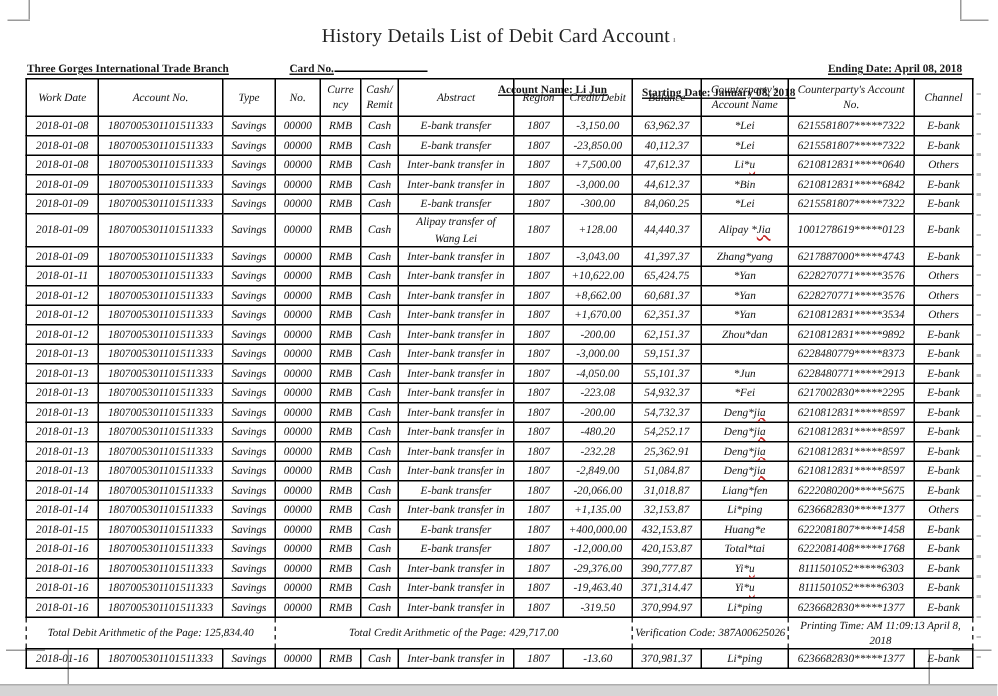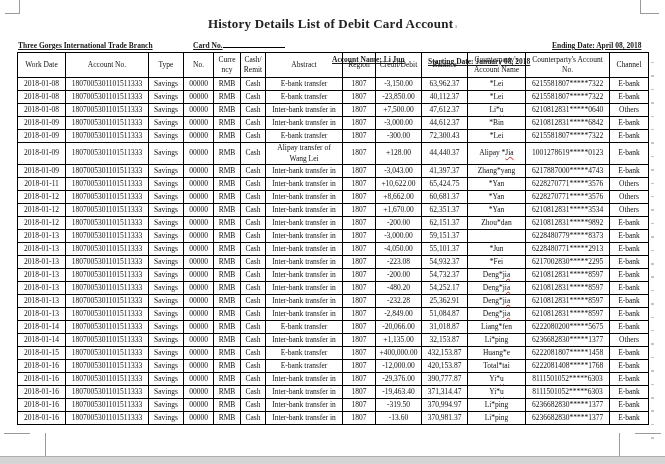--- a/index.html
+++ b/index.html
@@ -3,35 +3,35 @@
 <meta charset="utf-8">
 <style>
   * { box-sizing: border-box; }
   html,body { margin:0; padding:0; }
   body {
     width:665px; height:464px; background:#ffffff; position:relative;
     font-family:"Liberation Serif", serif; color:#1a1a1a; overflow:hidden;
   }
   .page-title {
     position:absolute; top:16px; left:0; width:665px; text-align:center;
-    font-size:13px; font-weight:bold; color:#222; letter-spacing:.2px;
+    font-size:13px; font-weight:normal; color:#222; letter-spacing:.2px;
   }
   .para-mark::after { content:"ı"; font-size:6px; color:#666; font-weight:normal; margin-left:2px; }
   .info-line { position:absolute; top:41px; left:0; width:665px; height:11px; font-size:7.5px; font-weight:bold; }
   .info-line .seg { position:absolute; white-space:nowrap; text-decoration:underline; text-decoration-thickness:.8px; }
   .seg-branch   { left:18px; }
   .seg-card     { left:193px; }
   .card-blank { display:inline-block; width:62px; height:7px; border-bottom:1px solid #000; vertical-align:baseline; }
   .seg-account  { left:332px;margin-top:14px; }
   .seg-start    { left:428px;margin-top:16px; }
   .seg-end      { left:552px; }
 
   table.history {
     position:absolute; top:52px; left:17px; width:631px;
-    border-collapse:collapse; table-layout:fixed; font-size:7.5px;
+    border-collapse:collapse; table-layout:fixed; font-size:7.5px;font-style:italic;
   }
   th, td {
     border:1px solid #000; padding:0 1px; text-align:center; vertical-align:middle;
     white-space:pre-line; overflow:hidden; line-height:1.4; font-weight:normal; color:#111;
   }
   th { height:25px; line-height:1.3; }
   td { height:13px; }
   tr.totals-row td {
     border-style:dashed; border-color:#333; font-size:7.3px;
   }
@@ -183,21 +183,21 @@
       <tr>
         <td>2018-01-09</td>
         <td>1807005301101511333</td>
         <td>Savings</td>
         <td>00000</td>
         <td>RMB</td>
         <td>Cash</td>
         <td>E-bank transfer</td>
         <td>1807</td>
         <td>-300.00</td>
-        <td>72,300.43</td>
+        <td>84,060.25</td>
         <td><span>*Lei</span></td>
         <td>6215581807*****7322</td>
         <td>E-bank</td>
       </tr>
       <tr>
         <td>2018-01-09</td>
         <td>1807005301101511333</td>
         <td>Savings</td>
         <td>00000</td>
         <td>RMB</td>
@@ -489,20 +489,26 @@
         <td>RMB</td>
         <td>Cash</td>
         <td>Inter-bank transfer in</td>
         <td>1807</td>
         <td>-319.50</td>
         <td>370,994.97</td>
         <td><span>Li*ping</span></td>
         <td>6236682830*****1377</td>
         <td>E-bank</td>
       </tr>
+      <tr class="totals-row">
+        <td colspan="3">Total Debit Arithmetic of the Page: 125,834.40</td>
+        <td colspan="6">Total Credit Arithmetic of the Page: 429,717.00</td>
+        <td colspan="2">Verification Code: 387A00625026</td>
+        <td colspan="2">Printing Time: AM 11:09:13 April 8, 2018</td>
+      </tr>
       <tr>
         <td>2018-01-16</td>
         <td>1807005301101511333</td>
         <td>Savings</td>
         <td>00000</td>
         <td>RMB</td>
         <td>Cash</td>
         <td>Inter-bank transfer in</td>
         <td>1807</td>
         <td>-13.60</td>

